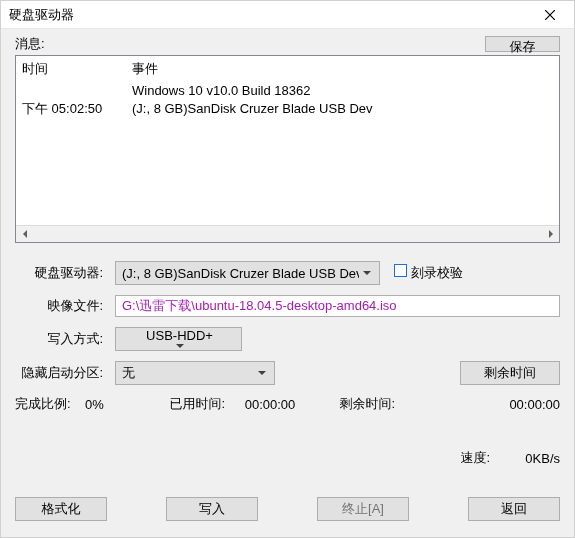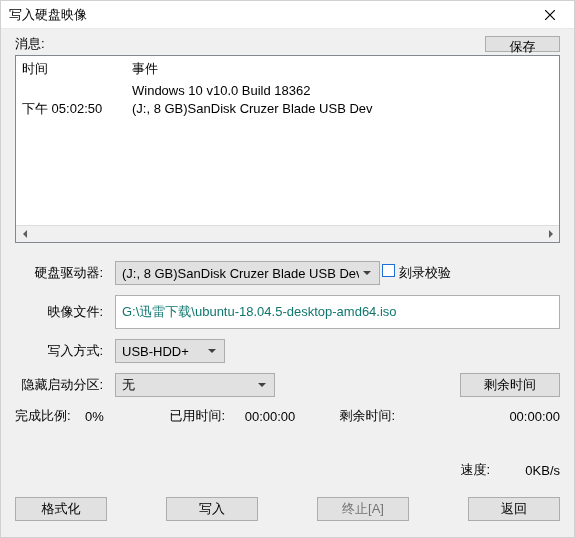--- a/index.html
+++ b/index.html
@@ -27,36 +27,36 @@
   .hscroll .arrow { width: 17px; display: flex; align-items:center; justify-content:center; background:#f0f0f0; border:0; }
   .hscroll .track { flex: 1; background:#f0f0f0; }
   .hscroll .arrow svg { width:8px; height:8px; fill:#606060;}
   .formarea { margin-top: 18px; }
   .frow { display: flex; align-items: center; margin-bottom: 10px; }
   .frow .flabel { width: 100px; text-align: right; padding-right: 12px; flex-shrink:0;}
   .select { background: #e1e1e1; border: 1px solid #adadad; height: 24px; display: flex; align-items: center; padding: 0 4px 0 6px; font-family: "NSimSun","SimSun",monospace; font-size: 13px; }
   .select .val { flex: 1; overflow: hidden; white-space: nowrap; }
   .select .dd { width: 16px; display:flex; align-items:center; justify-content:center;}
   .select .dd svg { width:8px; height:8px; fill:#404040;}
-  .input { background: #fff; border: 1px solid #b0b0b0; height: 22px; padding: 16px 6px; font-family: "NSimSun","SimSun",monospace; font-size: 13px; color: #0f766e; display:flex; align-items:center; overflow:hidden; white-space:nowrap;}
-  .chk { display: flex; margin-left: 2px; }
+  .input { background: #fff; border: 1px solid #b0b0b0; height: 22px; padding: 4px 6px; font-family: "NSimSun","SimSun",monospace; font-size: 13px; color: #a21caf; display:flex; align-items:center; overflow:hidden; white-space:nowrap;}
+  .chk { display: flex; margin-left: 14px; }
   .chk .box { width: 13px; height: 13px; border: 1px solid #1e6fd6; background:#fff; margin-right: 4px; }
   .statusrow { display: flex; align-items: center; margin-top: 6px; }
   .statusrow .sl { flex-shrink:0; }
   .disabled { color: #737373; }
   .bottombar { display: flex; justify-content: space-between; gap: 14px; padding: 6px 0 6px 0; }
   .bottombar .btn { width: 92px; height: 24px; line-height:20px;}
 </style>
 </head>
 <body>
 
 <div class="window">
 
   <div class="titlebar">
-    <div class="title">写入硬盘映像</div>
+    <div class="title">硬盘驱动器</div>
     <div class="close">
       <svg viewBox="0 0 10 10">
           <path d="M0 0 L10 10 M10 0 L0 10" stroke="#000" stroke-width="1.2"></path>
         </svg>
     </div>
   </div>
 
   <div class="content">
 
     <div class="toprow">
@@ -116,21 +116,21 @@
 
       <div class="frow">
         <div class="flabel">映像文件:</div>
         <div class="input" style="flex:1;">
           <span>G:\迅雷下载\ubuntu-18.04.5-desktop-amd64.iso</span>
         </div>
       </div>
 
       <div class="frow">
         <div class="flabel">写入方式:</div>
-        <div class="select" style="width:110px;">
+        <div class="select" style="width:127px;flex-direction:column;">
           <span class="val">USB-HDD+</span>
           <span class="dd">
               <svg viewBox="0 0 8 8">
                 <path d="M0 2 L4 6 L8 2 Z"></path>
               </svg>
             </span>
         </div>
       </div>
 
       <div class="frow">

